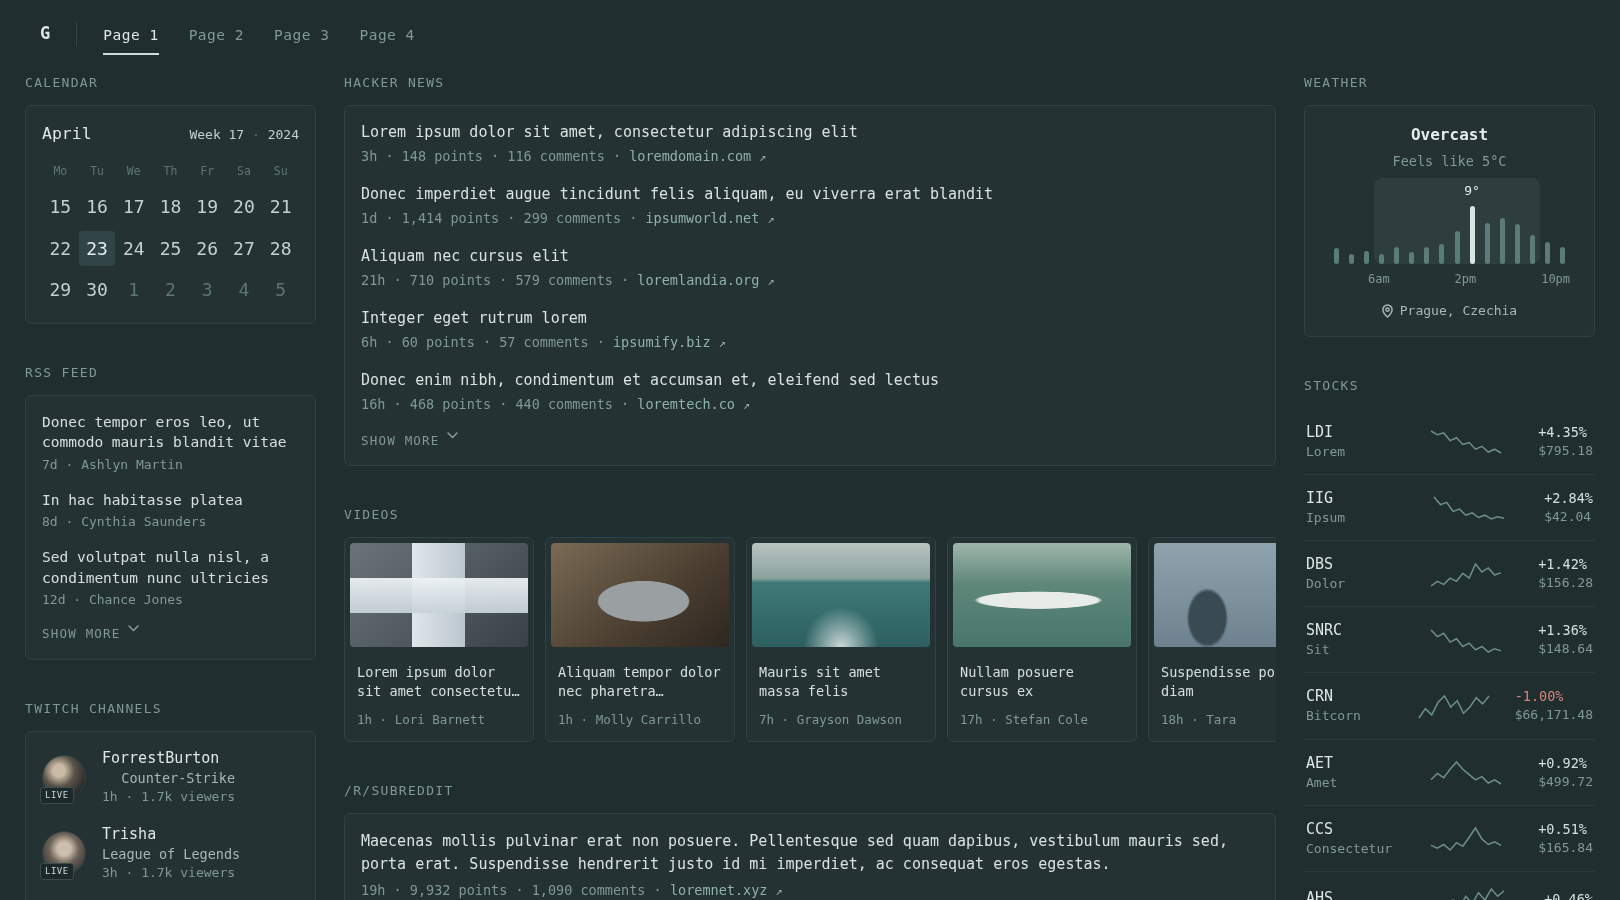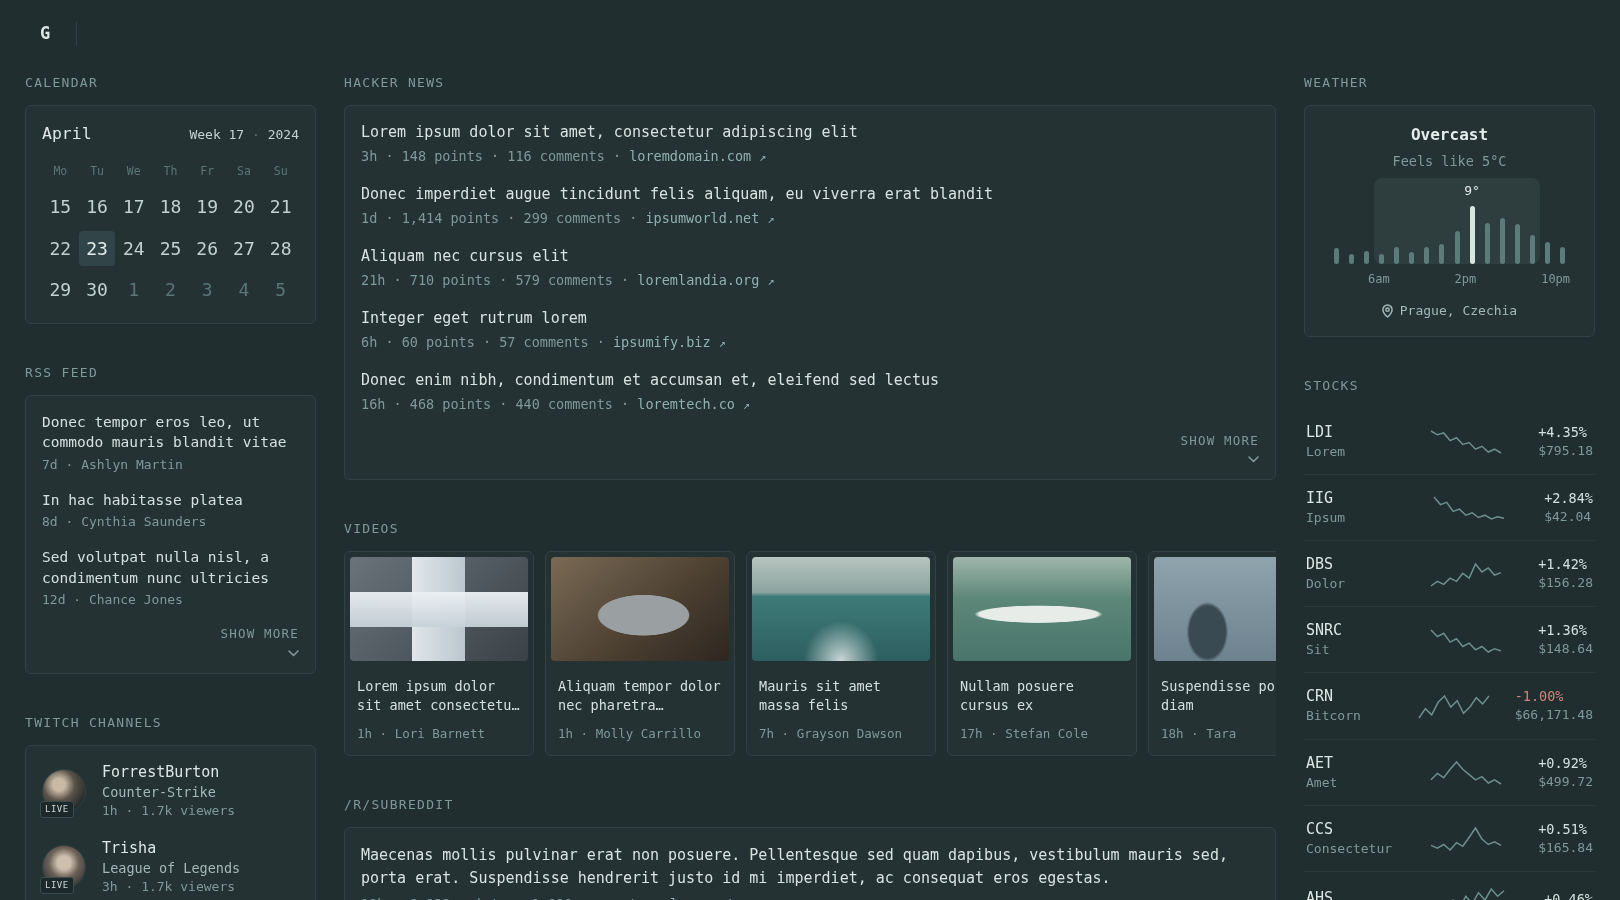--- a/index.html
+++ b/index.html
@@ -34,35 +34,35 @@
   .cal-grid { display:grid; grid-template-columns:repeat(7,1fr); row-gap:6px; text-align:center; }
   .cal-dow { color:#5c7674; font-size:11.5px; padding:4px 0; }
   .cal-day { font-size:18px; padding:5px 0; border-radius:4px; }
   .cal-day.selected { background:#314549; color:#e4edeb; }
   .cal-day.adjacent { color:#5c7674; }
 
   
   .feed-item { margin-bottom:16px; cursor:pointer; }
   .feed-title { color:#d5e0de; font-size:14.5px; margin-bottom:3px; }
   .feed-meta { color:#7f9997; font-size:13px; }
-  .show-more { display:flex; align-items:flex-end; gap:7px; color:#7f9997; font-size:12.5px;
-               letter-spacing:1.2px; cursor:pointer; margin-top:4px;flex-direction:column; }
+  .show-more { display:flex; align-items:flex-start; gap:7px; color:#7f9997; font-size:12.5px;
+               letter-spacing:1.2px; cursor:pointer; margin-top:4px; }
   .chev { display:inline-block; }
 
   
   .tw-item { display:flex; gap:14px; margin-bottom:18px; align-items:center; cursor:pointer; }
   .tw-avatar-wrap { position:relative; flex:0 0 46px; }
   .tw-avatar { width:44px; height:44px; border-radius:50%; border:1px solid #304244; }
   .av-1 { background:radial-gradient(circle at 38% 35%, #c9baa5 16%, #5a5248 42%, #23282a 78%); }
   .av-2 { background:radial-gradient(circle at 50% 40%, #cdbfae 20%, #6c6157 46%, #2f3438 82%); }
   .av-3 { background:radial-gradient(circle at 50% 35%, #e3cfa8 24%, #b59a6e 52%, #6a6f63 88%); }
   .tw-live { position:absolute; bottom:-5px; left:-2px; background:#1d282a; border:1px solid #3a4c4e;
              border-radius:3px; font-size:9px; padding:1px 4px; color:#c9d7d5; letter-spacing:0.5px; }
   .tw-name { color:#dde7e5; font-size:15px; }
-  .tw-game { color:#a4b9b7; font-size:13.5px; }
+  .tw-game { color:#a4b9b7; font-size:13.5px;text-align:right; }
   .tw-meta { color:#7f9997; font-size:13px; }
 
   
   .hn-item { margin-bottom:18px; }
   .hn-title { color:#d9e3e1; font-size:15px; margin-bottom:4px; cursor:pointer; }
   .hn-meta { color:#7f9997; font-size:13.5px; }
   .domain { color:#90b2ae; text-decoration:none; cursor:pointer; }
   .ext { font-size:12px; }
 
   
@@ -121,20 +121,26 @@
   svg.icon { stroke:currentColor; fill:none; stroke-width:1.6; stroke-linecap:round; stroke-linejoin:round; }
 </style>
 </head>
 <body>
 
 <div>
 
   <header class="nav">
     <span class="logo">G</span>
     <span class="nav-divider"></span>
+    <nav class="tabs">
+      <span class="tab active">Page 1</span>
+      <span class="tab">Page 2</span>
+      <span class="tab">Page 3</span>
+      <span class="tab">Page 4</span>
+    </nav>
   </header>
 
   <div class="layout">
 
     <div class="col-left">
 
       <section class="widget">
         <div class="widget-title">CALENDAR</div>
         <div class="card">
           <div class="cal-head">

